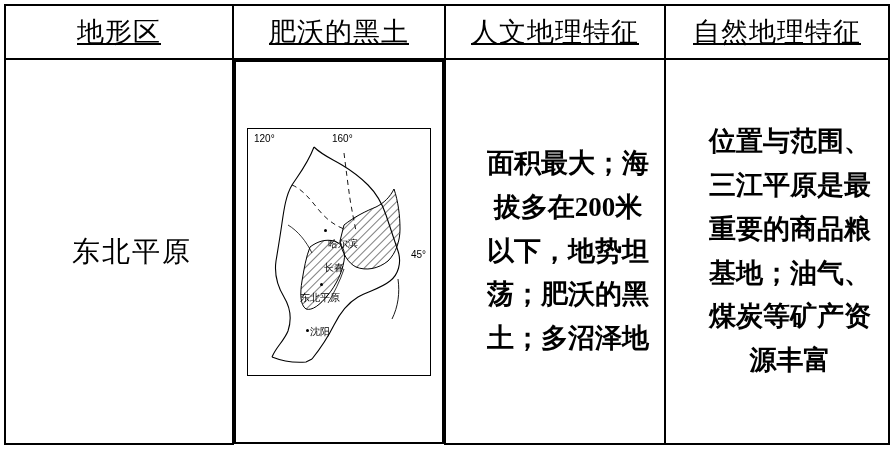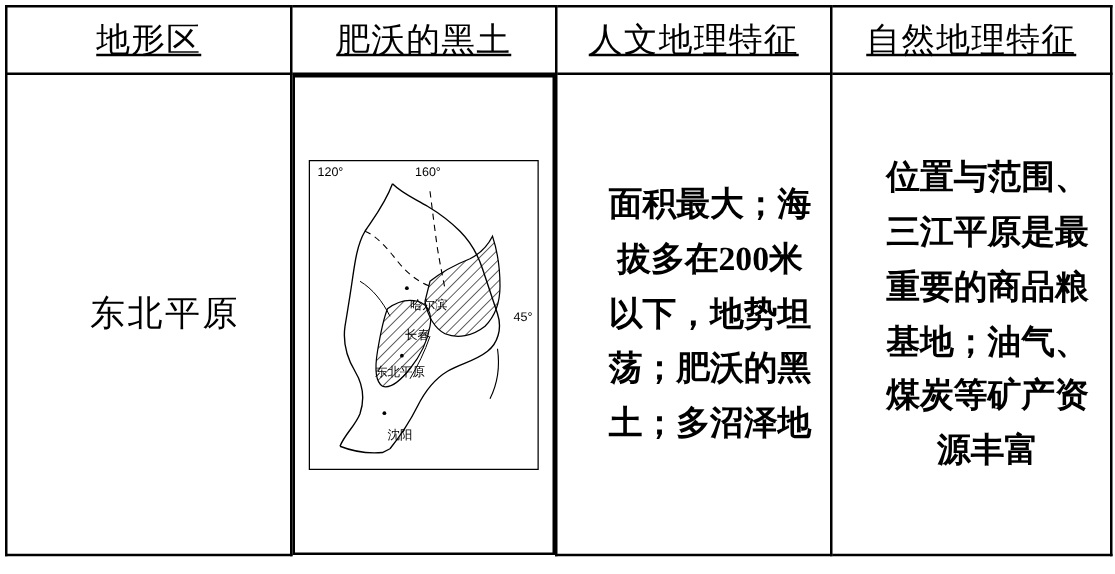--- a/index.html
+++ b/index.html
@@ -83,21 +83,21 @@
     font-size: 10px;
     color: #000;
     white-space: nowrap;
   }
   .lon-120 { left: 6px;  top: 4px; }
   .lon-130 { left: 84px; top: 4px; }
   .lat-45  { right: 4px; top: 108px; margin-top: 12px; }
   .city-harbin  { left: 80px; top: 108px; }
   .city-changchun { left: 76px; top: 132px; }
   .plain-name  { left: 52px; top: 162px; }
-  .city-shenyang { left: 62px; top: 196px; margin-top: 16px; }
+  .city-shenyang { left: 62px; top: 196px; }
   .dot {
     position: absolute;
     width: 3px;
     height: 3px;
     background: #000;
     border-radius: 50%;
   }
   .dot-harbin { left: 76px; top: 100px; }
   .dot-changchun { left: 72px; top: 154px; }
   .dot-shenyang { left: 58px; top: 200px; }

